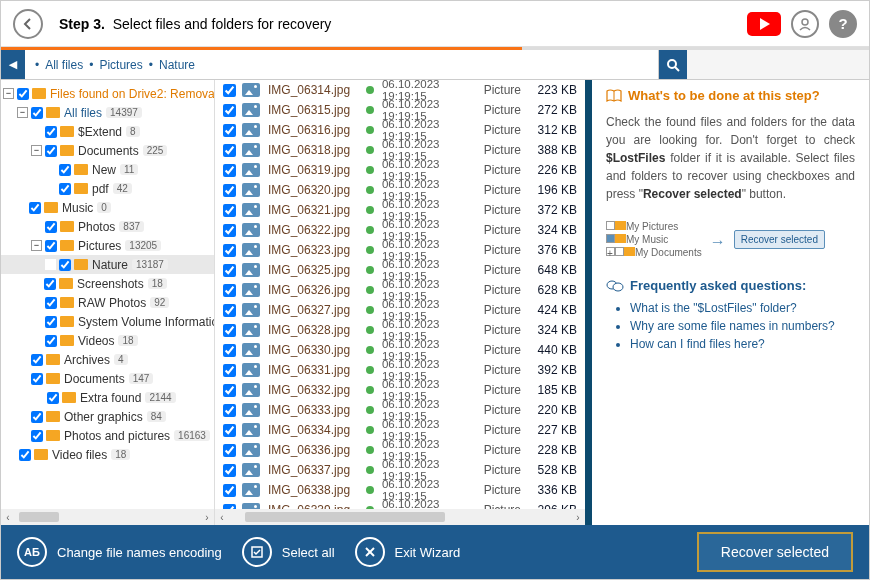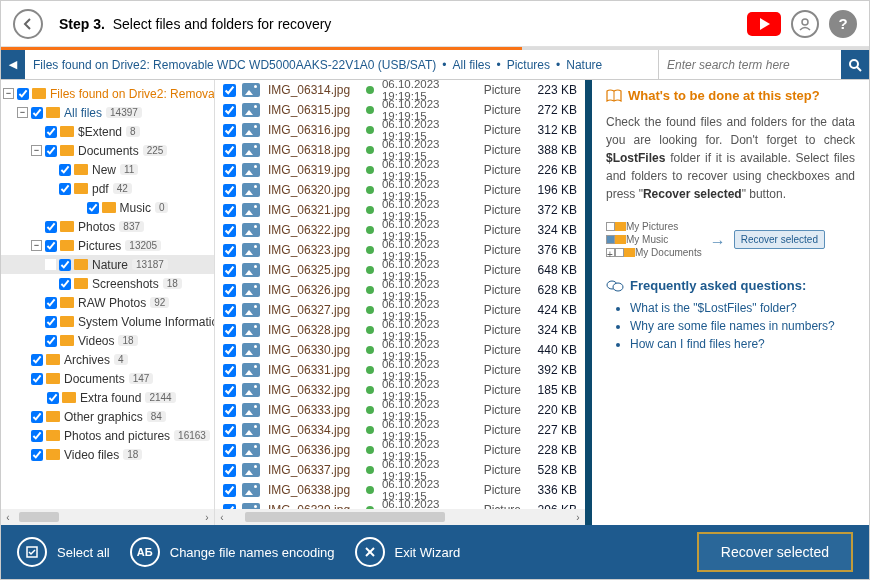--- a/index.html
+++ b/index.html
@@ -69,21 +69,21 @@
 .filelist-scroll-h .arr:last-child { margin-left: auto; }
 
 
 .help { width: 284px; padding: 8px 14px; font-size: 12px; overflow-y: auto; border-left: 7px solid #0c4a6e; }
 .help-title { color: #e07b00; font-weight: 600; margin-bottom: 10px; font-size: 13px; display: flex; align-items: center; gap: 6px; }
 .help-book { width: 16px; height: 14px; display: inline-block; }
 .help-body { color: #555; line-height: 1.5; text-align: justify; }
 .help-body b { color: #333; }
 .demo-box { margin: 18px 0; display: flex; align-items: center; gap: 8px; font-size: 10px; }
 .demo-tree { display: flex; flex-direction: column; gap: 2px; }
-.demo-row { display: flex; align-items: center; gap: 0; color: #666; }
+.demo-row { display: flex; align-items: flex-start; gap: 0; color: #666; }
 .demo-cb { width: 9px; height: 9px; border: 1px solid #999; }
 .demo-fold { width: 11px; height: 9px; background: #f5a623; }
 .demo-arrow { color: #5b8fb9; font-size: 16px; }
 .demo-btn { border: 1px solid #5b8fb9; background: #dfeaf4; color: #1e5a8e; padding: 3px 6px; font-size: 10px; border-radius: 2px; }
 .faq-title { color: #1e5a8e; font-weight: 600; margin: 20px 0 8px; font-size: 13px; display: flex; align-items: center; gap: 6px; }
 .faq-ic { width: 18px; height: 14px; display: inline-block; }
 .faq-list { list-style: disc; padding-left: 24px; color: #1e5a8e; }
 .faq-list li { margin-bottom: 4px; cursor: pointer; }
 .faq-list li span { color: #1e5a8e; }
 
@@ -116,30 +116,28 @@
         </svg>
     </div>
     <div class="hdr-icon help-ic" style="background:#888;color:#fff;border-color:#888">?</div>
   </div>
 </div>
 <div class="progress"></div>
 
 <div class="navbar">
   <div class="nav-back">◀</div>
   <div class="breadcrumb">
-    <span class="path">Files found on Drive2: Removable WDC WD5000AAKS-22V1A0 (USB/SAT)</span>
     <span class="sep">•</span>
       <span class="path">All files</span>
     <span class="sep">•</span>
       <span class="path">Pictures</span>
     <span class="sep">•</span>
       <span class="path">Nature</span>
   </div>
   <div class="search">
-    <input type="text" placeholder="Enter search term here" style="">
     <div class="search-btn">
       <svg width="14" height="14" viewBox="0 0 14 14">
           <circle cx="6" cy="6" r="4" fill="none" stroke="#fff" stroke-width="2"></circle>
           <line x1="9" y1="9" x2="13" y2="13" stroke="#fff" stroke-width="2"></line>
         </svg>
     </div>
   </div>
 </div>
 
 <div class="main">
@@ -180,21 +178,21 @@
           <span class="tree-label">New</span>
           <span class="cnt">11</span>
         </div>
         <div class="tree-row" style="padding-left: 44px;">
           <span class="toggle none"></span>
           <input type="checkbox" class="cb-tree" checked="" style="">
           <span class="fold-ic"></span>
           <span class="tree-label">pdf</span>
           <span class="cnt">42</span>
         </div>
-        <div class="tree-row" style="padding-left: 30px; justify-content: center;">
+        <div class="tree-row" style="padding-left: 14px;">
           <span class="toggle none"></span>
           <input type="checkbox" class="cb-tree" checked="" style="">
           <span class="fold-ic"></span>
           <span class="tree-label">Music</span>
           <span class="cnt">0</span>
         </div>
         <div class="tree-row" style="padding-left: 30px;">
           <span class="toggle none"></span>
           <input type="checkbox" class="cb-tree" checked="" style="">
           <span class="fold-ic"></span>
@@ -208,21 +206,21 @@
           <span class="tree-label">Pictures</span>
           <span class="cnt">13205</span>
         </div>
         <div class="tree-row sel" style="padding-left: 44px;">
           <span class="toggle none"></span>
           <input type="checkbox" class="cb-tree" checked="" style="">
           <span class="fold-ic"></span>
           <span class="tree-label">Nature</span>
           <span class="cnt">13187</span>
         </div>
-        <div class="tree-row" style="padding-left: 44px;">
+        <div class="tree-row" style="padding-left: 29px;">
           <span class="toggle none"></span>
           <input type="checkbox" class="cb-tree" checked="" style="">
           <span class="fold-ic"></span>
           <span class="tree-label">Screenshots</span>
           <span class="cnt">18</span>
         </div>
         <div class="tree-row" style="padding-left: 30px;">
           <span class="toggle none"></span>
           <input type="checkbox" class="cb-tree" checked="" style="">
           <span class="fold-ic"></span>
@@ -270,21 +268,21 @@
           <span class="tree-label">Other graphics</span>
           <span class="cnt">84</span>
         </div>
         <div class="tree-row" style="padding-left: 16px;">
           <span class="toggle none"></span>
           <input type="checkbox" class="cb-tree" checked="" style="">
           <span class="fold-ic"></span>
           <span class="tree-label">Photos and pictures</span>
           <span class="cnt">16163</span>
         </div>
-        <div class="tree-row" style="padding-left: 16px;">
+        <div class="tree-row" style="padding-left: 4px;">
           <span class="toggle none"></span>
           <input type="checkbox" class="cb-tree" checked="" style="">
           <span class="fold-ic"></span>
           <span class="tree-label">Video files</span>
           <span class="cnt">18</span>
         </div>
       </div>
     <div class="tree-scroll-h">
       <span class="arr">‹</span>
         <div class="thumb"></div>
@@ -547,31 +545,31 @@
     <ul class="faq-list">
       <li><span>What is the "$LostFiles" folder?</span></li>
       <li><span>Why are some file names in numbers?</span></li>
       <li><span>How can I find files here?</span></li>
     </ul>
   </div>
 </div>
 
 <div class="footer">
   <div class="f-btn">
+    <div class="f-ic" style="font-weight:bold;font-size:11px">AБ</div>
+    <span>Change file names encoding</span>
+  </div>
+  <div class="f-btn">
     <div class="f-ic">
       <svg width="14" height="14" viewBox="0 0 14 14">
           <rect x="2" y="2" width="10" height="10" fill="none" stroke="#fff" stroke-width="1.5"></rect>
           <path d="M4 7 L6 9 L10 5" fill="none" stroke="#fff" stroke-width="1.5"></path>
         </svg>
     </div>
     <span>Select all</span>
-  </div>
-  <div class="f-btn">
-    <div class="f-ic" style="font-weight:bold;font-size:11px">AБ</div>
-    <span>Change file names encoding</span>
   </div>
   <div class="f-btn">
     <div class="f-ic">
       <svg width="12" height="12" viewBox="0 0 12 12">
           <line x1="2" y1="2" x2="10" y2="10" stroke="#fff" stroke-width="2"></line>
           <line x1="10" y1="2" x2="2" y2="10" stroke="#fff" stroke-width="2"></line>
         </svg>
     </div>
     <span>Exit Wizard</span>
   </div>

